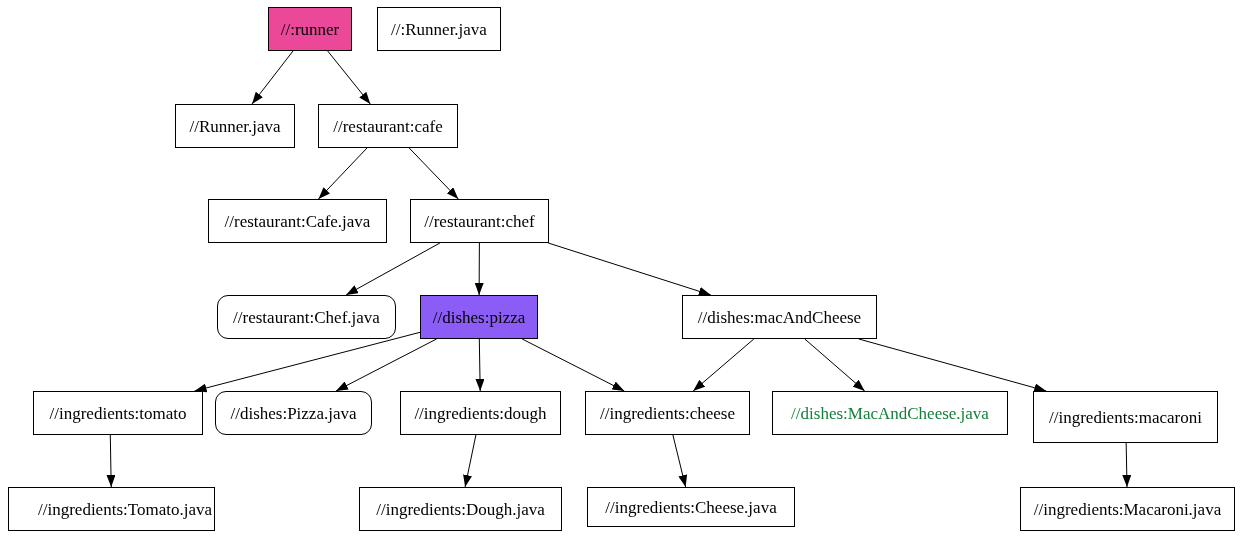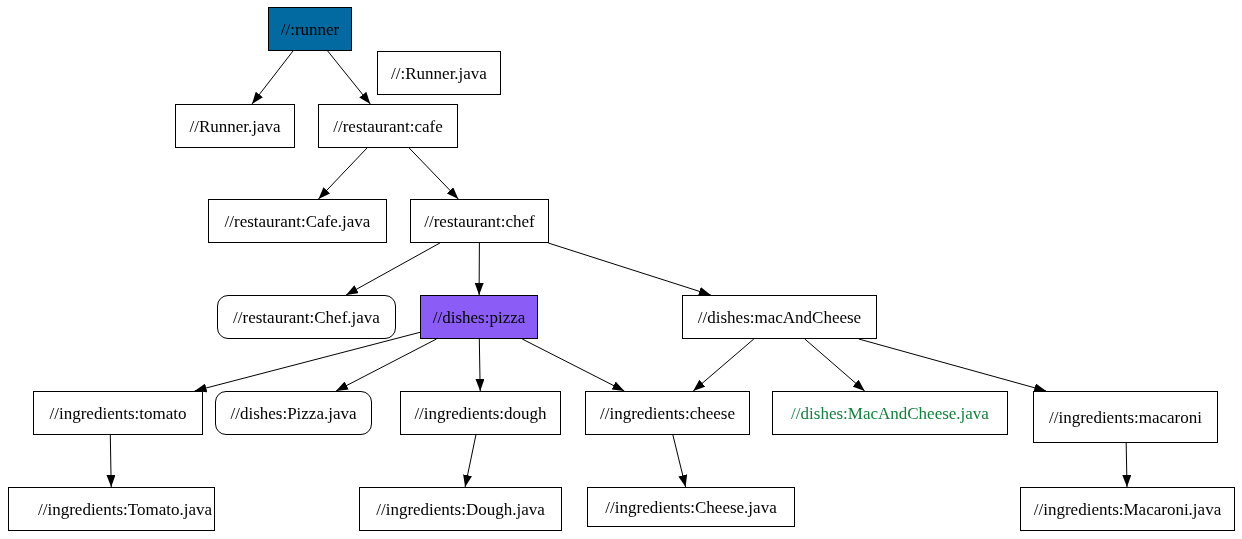--- a/index.html
+++ b/index.html
@@ -56,22 +56,22 @@
         <line x1="753.8" y1="339.0" x2="693.2" y2="391.0" stroke="#000000" stroke-width="1" marker-end="url(#arrowhead)"></line>
         <line x1="804.8" y1="339.0" x2="864.7" y2="391.0" stroke="#000000" stroke-width="1" marker-end="url(#arrowhead)"></line>
         <line x1="858.8" y1="339.0" x2="1046.2" y2="391.0" stroke="#000000" stroke-width="1" marker-end="url(#arrowhead)"></line>
         <line x1="110.3" y1="435.0" x2="111.2" y2="487.0" stroke="#000000" stroke-width="1" marker-end="url(#arrowhead)"></line>
         <line x1="475.9" y1="435.0" x2="465.1" y2="487.0" stroke="#000000" stroke-width="1" marker-end="url(#arrowhead)"></line>
         <line x1="672.9" y1="435.0" x2="685.6" y2="487.0" stroke="#000000" stroke-width="1" marker-end="url(#arrowhead)"></line>
         <line x1="1126.0" y1="435.0" x2="1127.0" y2="487.0" stroke="#000000" stroke-width="1" marker-end="url(#arrowhead)"></line>
       </g>
   </svg>
   <div id="node-layer">
-      <div class="node" style="left: 268px; top: 7px; width: 84px; height: 44px; border-color: rgb(0, 0, 0); background: #0369a1; color: rgb(0, 0, 0);">//:runner</div>
-      <div class="node" style="left: 377px; top: 7px; width: 124px; height: 44px; border-color: rgb(0, 0, 0); background: rgb(255, 255, 255); color: rgb(0, 0, 0); margin-top: 44px;">//:Runner.java</div>
+      <div class="node" style="left: 268px; top: 7px; width: 84px; height: 44px; border-color: rgb(0, 0, 0); background: #ec4899; color: rgb(0, 0, 0);">//:runner</div>
+      <div class="node" style="left: 377px; top: 7px; width: 124px; height: 44px; border-color: rgb(0, 0, 0); background: rgb(255, 255, 255); color: rgb(0, 0, 0);">//:Runner.java</div>
       <div class="node" style="left: 175px; top: 104px; width: 120px; height: 44px; border-color: rgb(0, 0, 0); background: rgb(255, 255, 255); color: rgb(0, 0, 0);">//Runner.java</div>
       <div class="node" style="left: 318px; top: 104px; width: 140px; height: 44px; border-color: rgb(0, 0, 0); background: rgb(255, 255, 255); color: rgb(0, 0, 0);">//restaurant:cafe</div>
       <div class="node" style="left: 208px; top: 199px; width: 179px; height: 44px; border-color: rgb(0, 0, 0); background: rgb(255, 255, 255); color: rgb(0, 0, 0);">//restaurant:Cafe.java</div>
       <div class="node" style="left: 410px; top: 199px; width: 139px; height: 44px; border-color: rgb(0, 0, 0); background: rgb(255, 255, 255); color: rgb(0, 0, 0);">//restaurant:chef</div>
       <div class="node" style="left: 217px; top: 295px; width: 179px; height: 44px; border-color: rgb(0, 0, 0); background: rgb(255, 255, 255); color: rgb(0, 0, 0); border-radius: 11px;">//restaurant:Chef.java</div>
       <div class="node" style="left: 420px; top: 295px; width: 118px; height: 44px; border-color: rgb(0, 0, 0); background: #8b5cf6; color: rgb(0, 0, 0);">//dishes:pizza</div>
       <div class="node" style="left: 682px; top: 295px; width: 195px; height: 44px; border-color: rgb(0, 0, 0); background: rgb(255, 255, 255); color: rgb(0, 0, 0);">//dishes:macAndCheese</div>
       <div class="node" style="left: 25px; top: 391px; width: 170px; height: 44px; border-color: rgb(0, 0, 0); background: rgb(255, 255, 255); color: rgb(0, 0, 0); margin-left: 8px;">//ingredients:tomato</div>
       <div class="node" style="left: 215px; top: 391px; width: 157px; height: 44px; border-color: rgb(0, 0, 0); background: rgb(255, 255, 255); color: rgb(0, 0, 0); border-radius: 11px;">//dishes:Pizza.java</div>
       <div class="node" style="left: 400px; top: 391px; width: 161px; height: 44px; border-color: rgb(0, 0, 0); background: rgb(255, 255, 255); color: rgb(0, 0, 0);">//ingredients:dough</div>

